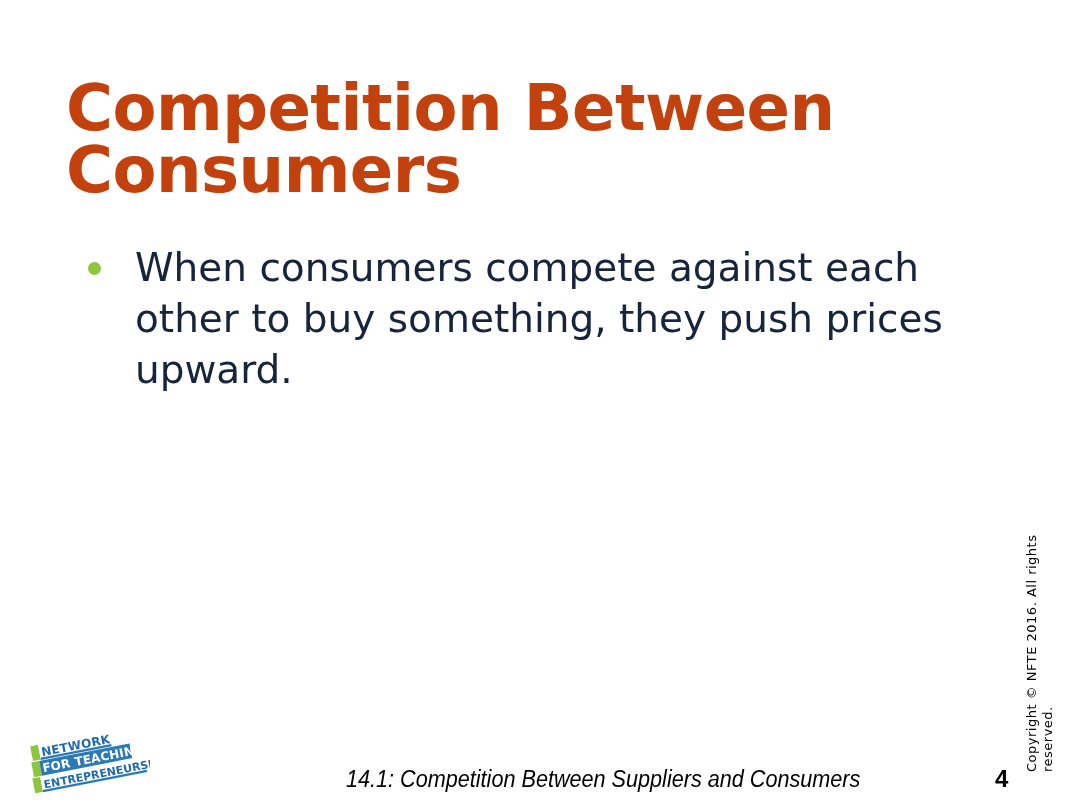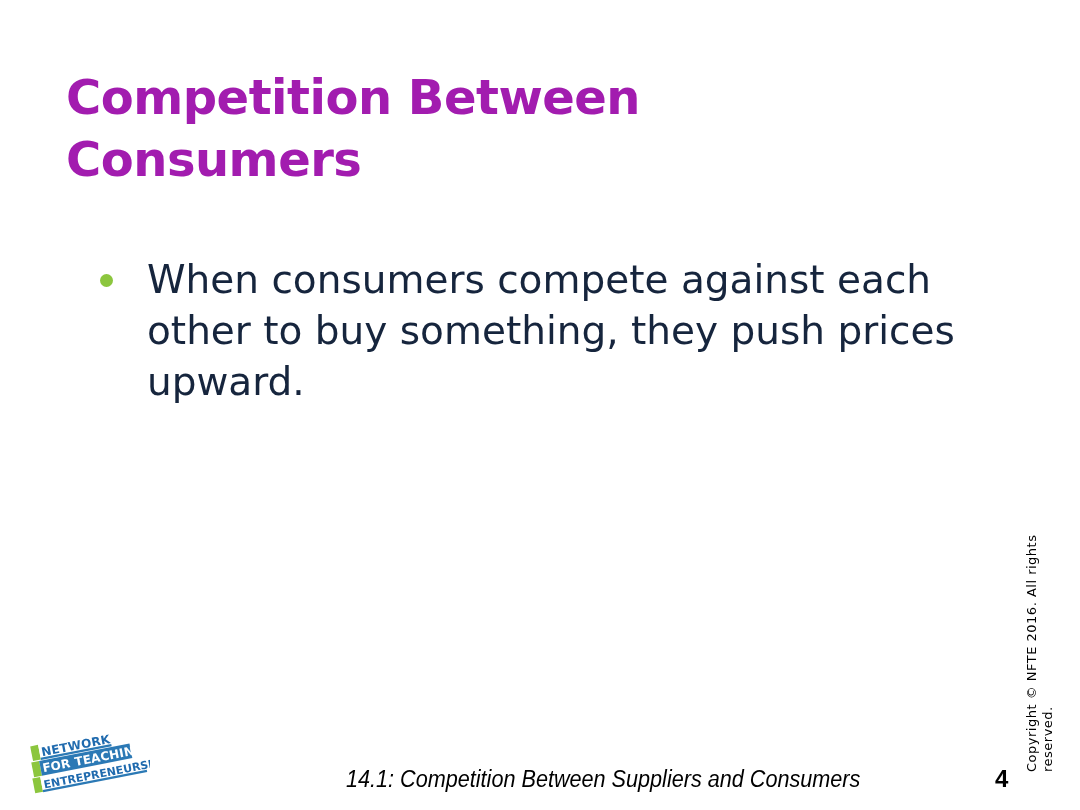--- a/index.html
+++ b/index.html
@@ -19,34 +19,34 @@
   }
 
   
   #slide-title {
     position: absolute;
     left: 66px;
     top: 34px;
     width: 820px;
     font-family: "DejaVu Sans", sans-serif;
     font-weight: bold;
-    font-size: 48px;
+    font-size: 64px;
     line-height: 62px;
     letter-spacing: -0.5px;
-    color: #a21caf;
+    color: #c2410c;
     white-space: pre-line;
   }
 
   
   #body-list {
     position: absolute;
     left: 76px;
     top: 238px;
     width: 915px;
-    margin: 16px;
+    margin: 4px;
     padding: 0;
     list-style: none;
   }
   #body-list li {
     position: relative;
     padding-left: 55px;
     margin-bottom: 30px;
     font-family: "DejaVu Sans", sans-serif;
     font-size: 39px;
     line-height: 51px;

